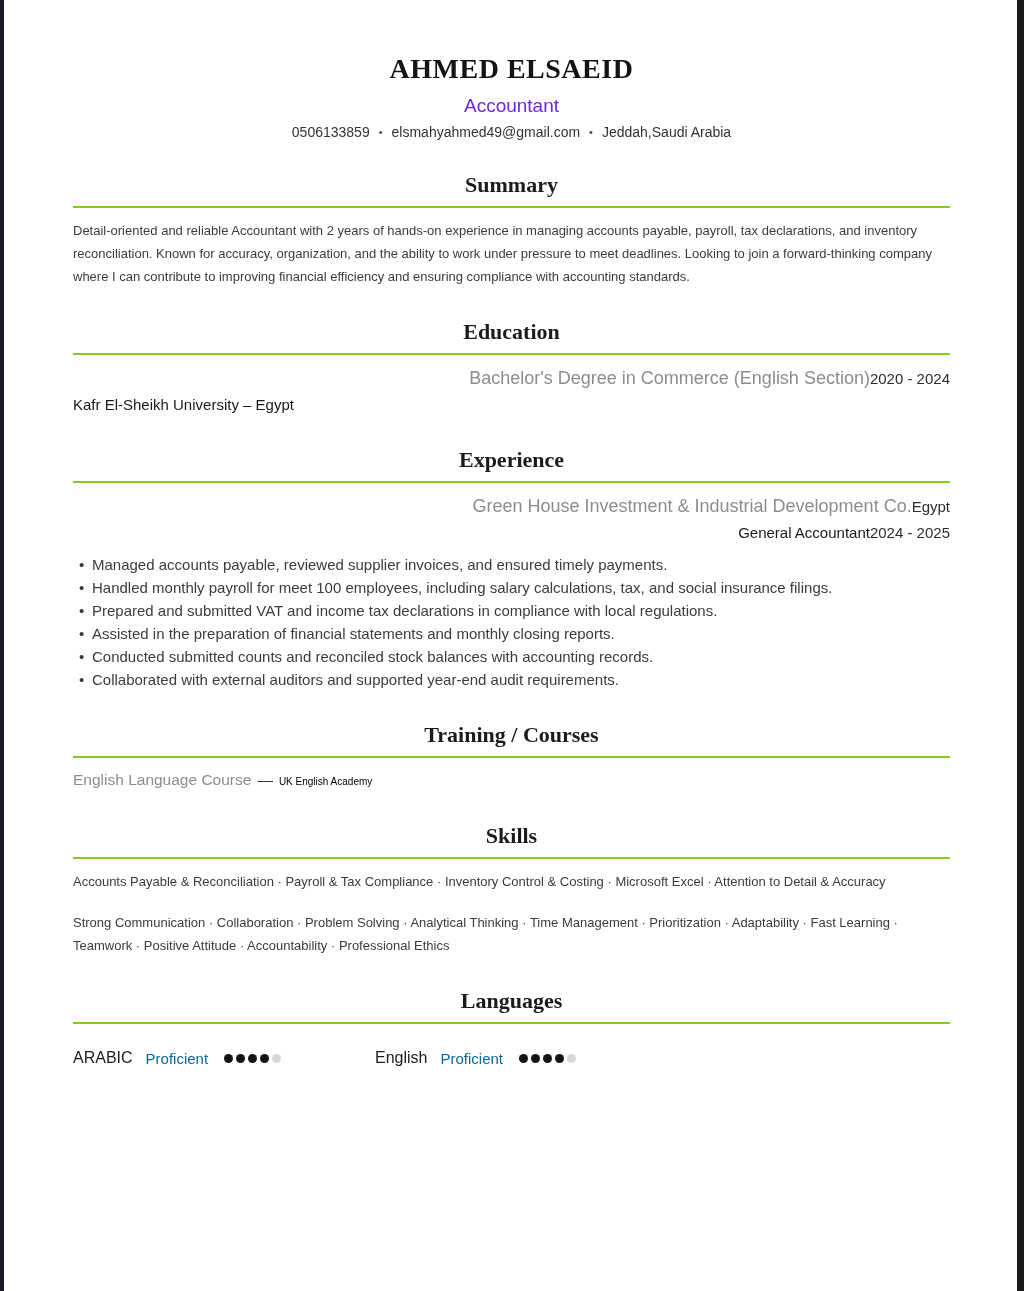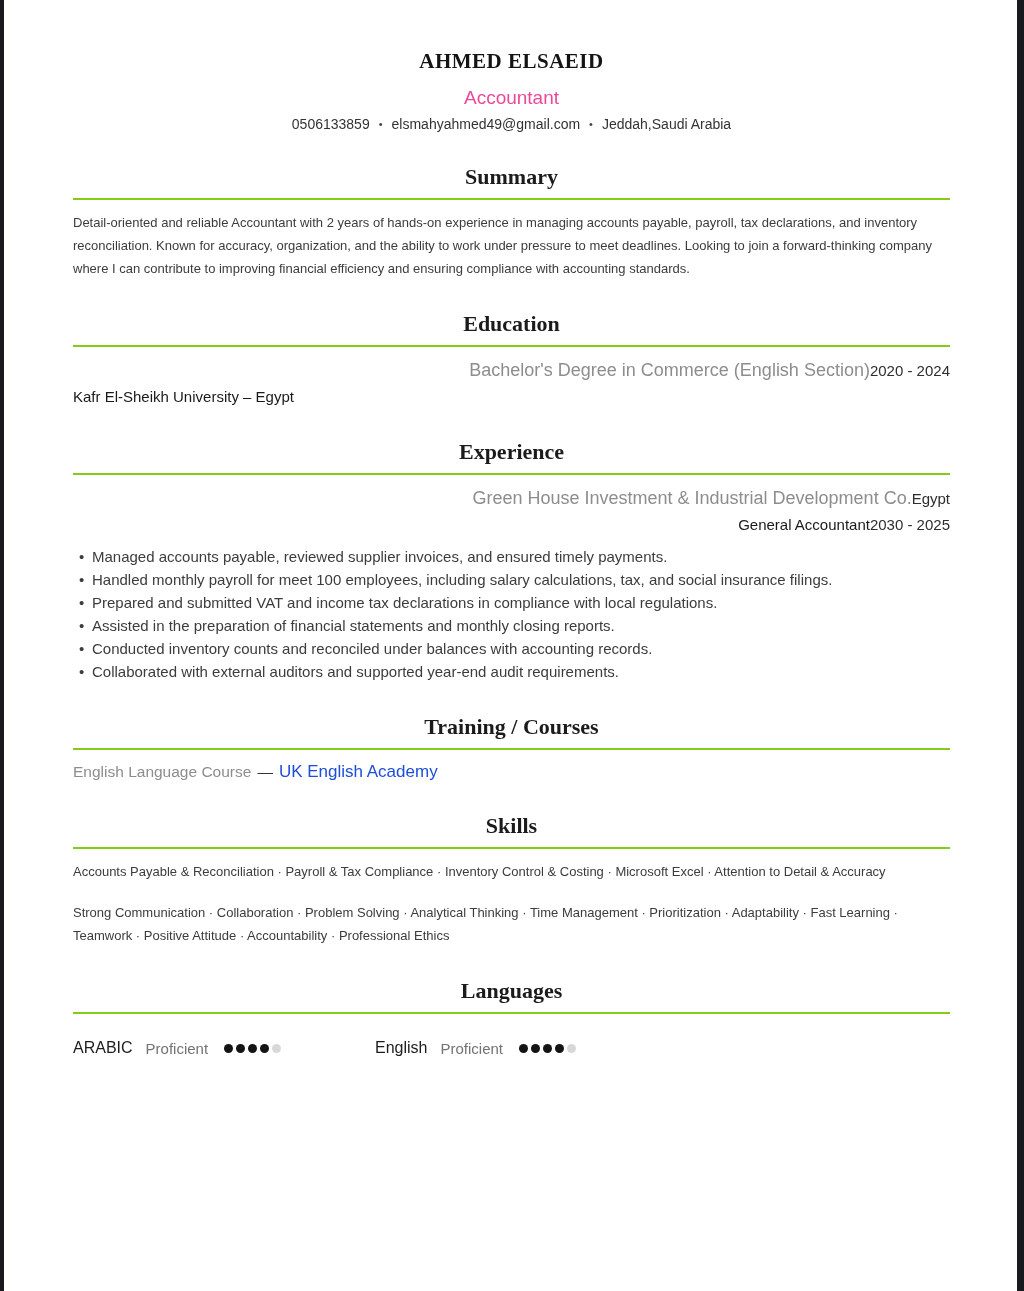--- a/index.html
+++ b/index.html
@@ -13,24 +13,24 @@
   }
   .edge { position: absolute; top: 0; bottom: 0; background: #191920; }
   .edge-left  { left: 0; width: 4px; }
   .edge-right { right: 0; width: 7px; }
 
   .content { padding: 44px 74px 0 73px; }
 
   
   .name {
     font-family: "Liberation Serif", "DejaVu Serif", serif;
-    font-size: 21px; font-weight: 700; color: #141414;
-    text-align: center; margin: 0; line-height: 34px; letter-spacing: 0.5px;
+    font-size: 28px; font-weight: 700; color: #141414;
+    text-align: center; margin: 8px; line-height: 34px; letter-spacing: 0.5px;
   }
-  .job-title { text-align: center; font-size: 19px; color: #ec4899; margin-top: 9px; line-height: 22px; }
+  .job-title { text-align: center; font-size: 19px; color: #6d28d9; margin-top: 9px; line-height: 22px; }
   .contact { text-align: center; font-size: 14px; color: #333333; margin-top: 6px; line-height: 18px; }
   .contact .sep { margin: 0 9px; font-size: 11px; color: #444444; vertical-align: 1px; }
 
   
   .section { margin-top: 30px; }
   .sec-h {
     font-family: "Liberation Serif", "DejaVu Serif", serif;
     font-size: 22px; font-weight: 700; color: #1b1b1b;
     text-align: center; margin: 0; line-height: 28px;
     padding-bottom: 7px; border-bottom: 2px solid #84cc16;
@@ -48,28 +48,28 @@
   ul.bullets li {
     font-size: 15px; line-height: 23px; color: #3c3c3c;
     padding-left: 19px; position: relative;
   }
   ul.bullets li::before { content: "\2022"; position: absolute; left: 6px; color: #3c3c3c; }
 
   .training-item { font-size: 15.5px; line-height: 20px; margin-top: 12px; }
   .training-item + .training-item { margin-top: 20px; }
   .muted { color: #8d8d8d; }
   .dash { color: #333333; margin: 0 6px; }
-  .dark { color: #1d4ed8; font-size: 17px; }
+  .dark { color: #000000; font-size: 10px; }
 
   .skills-p + .skills-p { margin-top: 18px; }
 
   .lang-row { display: flex; margin-top: 25px; }
   .lang { display: flex; align-items: center; width: 302px; }
   .lang-name { font-size: 16px; color: #1c1c1c; }
-  .lang-level { font-size: 15px; color: #737373; margin-left: 13px; }
+  .lang-level { font-size: 15px; color: #0369a1; margin-left: 13px; }
   .dots { display: inline-flex; gap: 3px; margin-left: 16px; align-items: center; }
   .dot { width: 9px; height: 9px; border-radius: 50%; background: #d8d8d8; display: inline-block; }
   .dot.filled { background: #141414; }
 </style>
 </head>
 <body>
 
 <div class="edge edge-left"></div>
 <div class="edge edge-right"></div>
 
@@ -98,28 +98,28 @@
   </section>
 
   <section class="section">
     <h2 class="sec-h">Experience</h2>
     <div class="row mt-11">
       <div class="item-title">Green House Investment &amp; Industrial Development Co.</div>
       <div class="dates">Egypt</div>
     </div>
     <div class="row mt-4">
       <div class="item-sub">General Accountant</div>
-      <div class="dates">2030 - 2025</div>
+      <div class="dates">2024 - 2025</div>
     </div>
     <ul class="bullets">
       <li>Managed accounts payable, reviewed supplier invoices, and ensured timely payments.</li>
       <li>Handled monthly payroll for meet 100 employees, including salary calculations, tax, and social insurance filings.</li>
       <li>Prepared and submitted VAT and income tax declarations in compliance with local regulations.</li>
       <li>Assisted in the preparation of financial statements and monthly closing reports.</li>
-      <li>Conducted inventory counts and reconciled under balances with accounting records.</li>
+      <li>Conducted submitted counts and reconciled stock balances with accounting records.</li>
       <li>Collaborated with external auditors and supported year-end audit requirements.</li>
     </ul>
   </section>
 
   <section class="section">
     <h2 class="sec-h">Training / Courses</h2>
     <div class="training-item">
       <span class="muted">English Language Course</span><span class="dash">—</span><span class="dark">UK English Academy</span>
     </div>
   </section>

